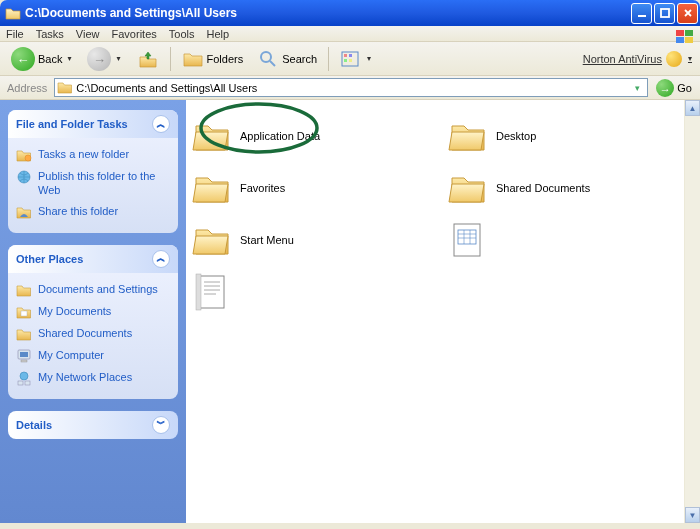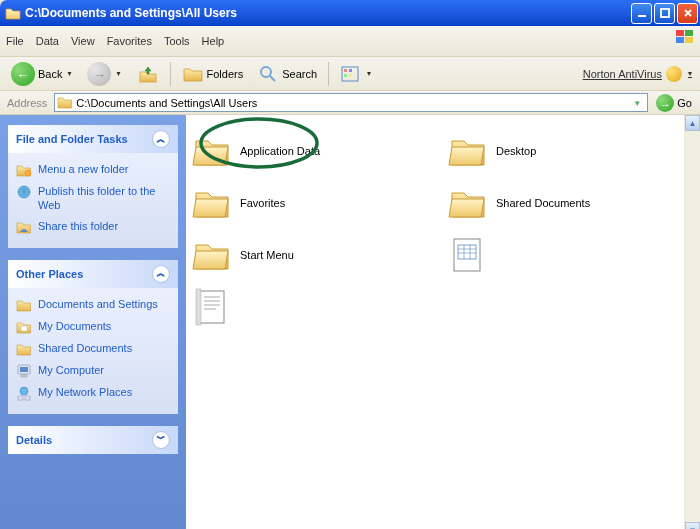--- a/index.html
+++ b/index.html
@@ -8,21 +8,21 @@
   
   .titlebar { height: 26px; background: linear-gradient(to bottom, #2a6ef5 0%, #1f5ae0 50%, #0842c8 100%); display: flex; align-items: center; padding: 0 2px 0 5px; border-radius: 7px 7px 0 0; }
   .titlebar .folder-ico { width: 16px; height: 16px; margin-right: 4px; display: flex; align-items: center; justify-content: center; }
   .titlebar .title { color: #fff; font-weight: bold; font-size: 12px; flex: 1; }
   .win-btns { display: flex; gap: 2px; }
   .win-btn { width: 21px; height: 21px; border-radius: 3px; border: 1px solid #fff; display: flex; align-items: center; justify-content: center; color: #fff; font-weight: bold; font-size: 10px; }
   .win-btn.min, .win-btn.max { background: linear-gradient(to bottom,#3f8cf3,#1654d0); }
   .win-btn.close { background: linear-gradient(to bottom,#f5623e,#d83f1a); }
 
   
-  .menubar { height: 31px; background: linear-gradient(to bottom,#f4f3ee,#ece9d8); border-bottom: 1px solid #d8d2bd; display: flex; align-items: center; padding: 0 6px; gap: 12px; position: relative; }
+  .menubar { height: 16px; background: linear-gradient(to bottom,#f4f3ee,#ece9d8); border-bottom: 1px solid #d8d2bd; display: flex; align-items: center; padding: 0 6px; gap: 12px; position: relative; }
   .menubar .menu { color: #333; cursor: default; }
   .menubar .winflag { position:absolute; right:4px; top:2px; width:22px; height:18px; display:flex; align-items:center; justify-content:center;}
 
   
   .toolbar { height: 34px; background: linear-gradient(to bottom,#f4f3ee,#ece9d8); border-bottom: 1px solid #d8d2bd; display:flex; align-items:center; padding:0 6px; gap:6px; justify-content:space-between;}
   .toolbar-left { display:flex; align-items:center; gap:4px; }
   .tb-btn { display:flex; align-items:center; gap:3px; padding:3px 4px; border:1px solid transparent; border-radius:3px; cursor:default;}
   .tb-sep { width:1px; height:24px; background:#c8c2ae; margin:0 2px;}
   .circ { width:24px; height:24px; border-radius:50%; display:flex; align-items:center; justify-content:center; font-size:13px; color:#fff; font-weight:bold;}
   .circ.green { background:radial-gradient(circle at 30% 30%, #8dd97c, #2ea821); }
@@ -38,21 +38,21 @@
   .addr-field { flex:1; height:19px; background:#fff; border:1px solid #7f9db9; display:flex; align-items:center; padding:0 2px; gap:3px;}
   .addr-field .dd { margin-left:auto; width:16px; text-align:center; color:#4a6; font-size:9px;}
   .go-btn { display:flex; align-items:center; gap:3px; padding:1px 4px; }
   .go-btn .circ { width:18px; height:18px; font-size:11px;}
 
   
   .main { display:flex; height: calc(529px - 26px - 22px - 34px - 24px); background:#fff;}
   
   
   .sidepanel { width:186px; background:linear-gradient(to bottom, #7aa1e6, #6288d0); padding:10px 8px; display:flex; flex-direction:column; gap:12px; overflow:hidden;}
-  .task-box { background:linear-gradient(to bottom, #eff3ff, #d6e0f5); border-radius:0; overflow:hidden; }
+  .task-box { background:linear-gradient(to bottom, #eff3ff, #d6e0f5); border-radius:8px; overflow:hidden; }
   .task-hdr { background:linear-gradient(to right,#fff,#c7d8f9); padding:5px 8px; display:flex; align-items:center; justify-content:space-between; color:#215dc6; font-weight:bold; font-size:11px;}
   .task-hdr .chev { width:18px; height:18px; border-radius:50%; background:#fff; border:1px solid #a8c0ea; display:flex; align-items:center; justify-content:center; font-size:9px; color:#215dc6;}
   .task-body { padding:6px 8px 10px 8px; }
   .task-link { display:flex; align-items:flex-start; gap:6px; padding:3px 0; color:#215dc6; font-size:11px; cursor:default; line-height:1.3;}
   .task-link .li-ico { width:16px; height:16px; flex-shrink:0; display:flex; align-items:center; justify-content:center;}
   
   
   .content { flex:1; background:#fff; padding:14px 4px; position:relative; overflow:hidden;}
   .items { display:grid; grid-template-columns: 1fr 1fr; gap:8px 6px; }
   .item { display:flex; align-items:center; gap:8px; padding:2px;}
@@ -108,21 +108,21 @@
     <div class="win-btn close">
         <svg width="10" height="10">
           <path d="M2 2 L8 8 M8 2 L2 8" stroke="#fff" stroke-width="1.8"></path>
         </svg>
       </div>
   </div>
 </div>
 
 <div class="menubar">
   <span class="menu">File</span>
-  <span class="menu">Data</span>
+  <span class="menu">Tasks</span>
   <span class="menu">View</span>
   <span class="menu">Favorites</span>
   <span class="menu">Tools</span>
   <span class="menu">Help</span>
   <span class="winflag">
     <svg width="18" height="14">
         <rect x="0" y="0" width="8" height="6" fill="#e44"></rect>
         <rect x="9" y="0" width="8" height="6" fill="#4a4"></rect>
         <rect x="0" y="7" width="8" height="6" fill="#48e"></rect>
         <rect x="9" y="7" width="8" height="6" fill="#ec4"></rect>
@@ -214,21 +214,21 @@
         <span class="chev">︽</span>
       </div>
       <div class="task-body">
         <div class="task-link">
           <span class="li-ico">
               <svg width="16" height="14">
                 <path d="M1 3 h5 l1.5 2 h7 v8 h-13.5 z" fill="url(#foldG)" stroke="#c89a3a" stroke-width="0.6"></path>
                 <circle cx="12" cy="10" r="3" fill="#fa4" stroke="#d82" stroke-width="0.5"></circle>
               </svg>
             </span>
-          <span>Menu a new folder</span>
+          <span>Tasks a new folder</span>
         </div>
         <div class="task-link">
           <span class="li-ico">
               <svg width="16" height="16">
                 <circle cx="8" cy="8" r="6" fill="#6ab8e8" stroke="#3a88b8" stroke-width="0.6"></circle>
                 <path d="M2 8 h12 M8 2 v12 M4 4 q4 4 8 0 M4 12 q4 -4 8 0" stroke="#3a88b8" stroke-width="0.5" fill="none"></path>
               </svg>
             </span>
           <span>Publish this folder to the Web</span>
         </div>

